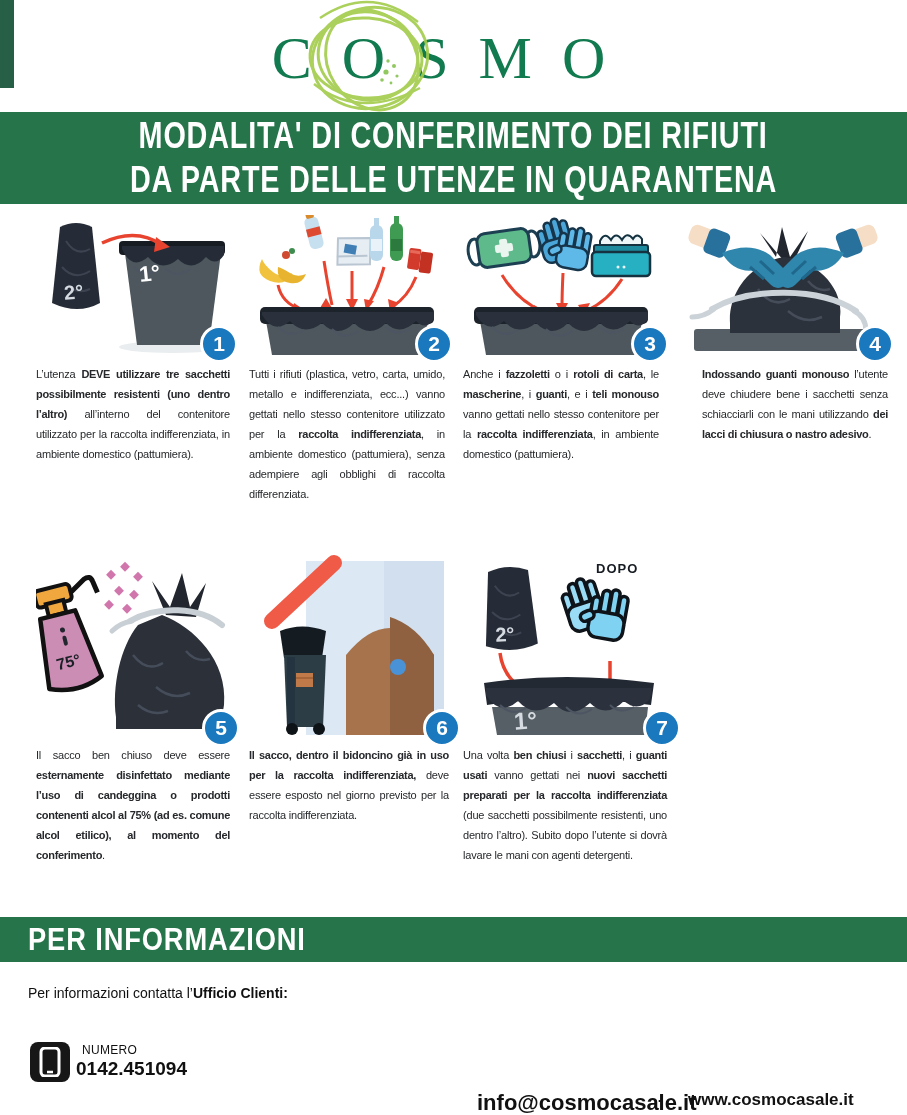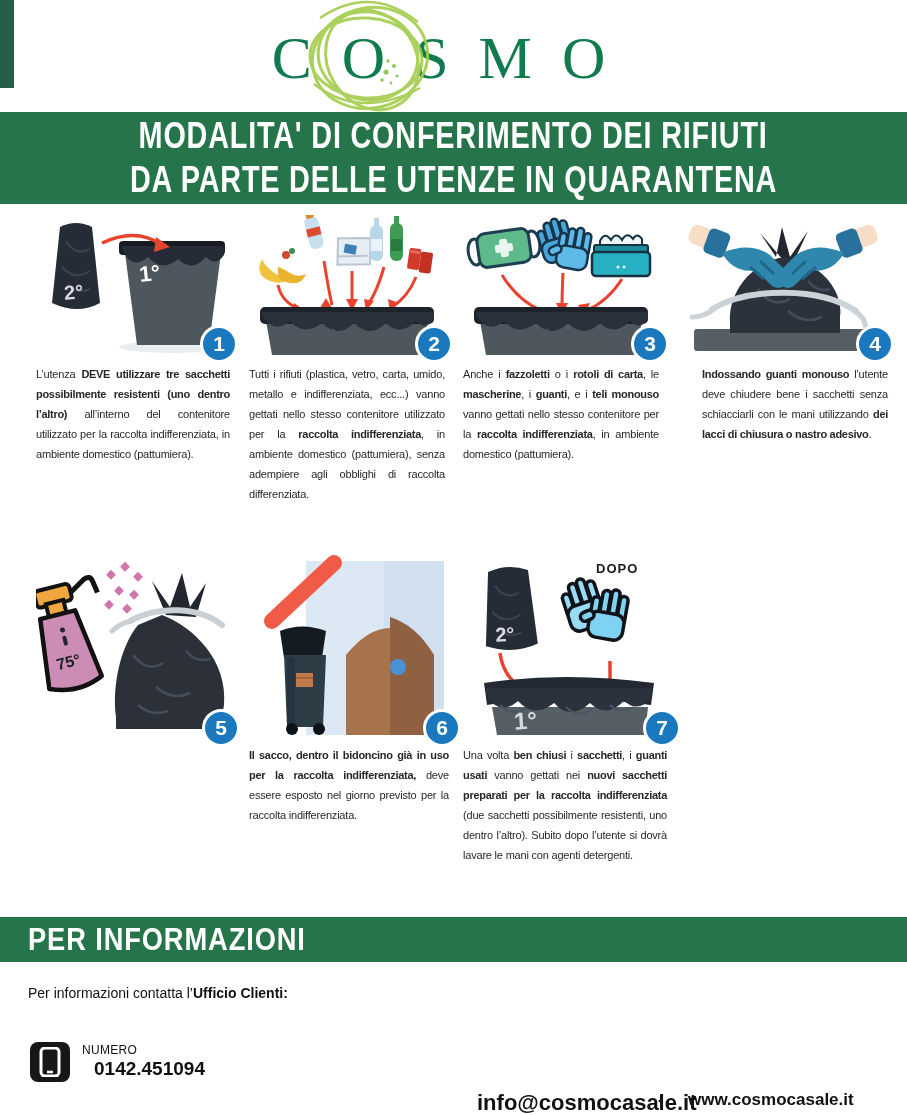--- a/index.html
+++ b/index.html
@@ -28,21 +28,21 @@
   .badge{position:absolute;width:38px;height:38px;border-radius:50%;background:#1a78be;border:3px solid #fff;
           box-sizing:border-box;display:flex;align-items:center;justify-content:center;
           color:#fff;font-size:21px;font-weight:bold;z-index:5;}
   .step-text{font-size:11px;line-height:20px;text-align:justify;letter-spacing:-0.2px;color:#26282b;}
   .step-text b{letter-spacing:-0.3px;}
   
   .contact-line{position:absolute;left:28px;top:985px;font-size:14px;color:#111;}
   .phone-icon{position:absolute;left:30px;top:1042px;width:40px;height:40px;background:#171717;border-radius:8px;
               display:flex;align-items:center;justify-content:center;}
   .phone-label{position:absolute;left:82px;top:1043px;font-size:12px;font-weight:normal;color:#111;letter-spacing:.3px;}
-  .phone-number{position:absolute;left:94px;top:1058px;font-size:19px;font-weight:bold;color:#111;}
+  .phone-number{position:absolute;left:76px;top:1058px;font-size:19px;font-weight:bold;color:#111;}
   .hours{position:absolute;left:28px;top:1090px;font-size:17px;font-weight:bold;color:#111;}
   .email{position:absolute;left:477px;top:1090px;font-size:22px;font-weight:bold;color:#111;}
   .sep{position:absolute;left:658px;top:1090px;font-size:17px;font-weight:bold;color:#111;}
   .site{position:absolute;left:688px;top:1090px;font-size:17px;color:#111;}
   .site .w{font-weight:bold;}
   .site .r{font-weight:bold;}
 </style>
 </head>
 <body>
 
@@ -266,20 +266,21 @@
           <rect x="8" y="8" width="36" height="17" rx="4" fill="#f0a73e" stroke="#111" stroke-width="4"></rect>
           <rect x="17" y="23" width="18" height="13" fill="#f0a73e" stroke="#111" stroke-width="4"></rect>
           <path d="M8,36 L44,36 L54,106 Q28,118 0,106 Z" fill="#cb8db4" stroke="#111" stroke-width="4.5" stroke-linejoin="round"></path>
           <circle cx="27" cy="52" r="2.5" fill="#22272f"></circle>
             <rect x="25" y="58" width="4" height="10" rx="2" fill="#22272f"></rect>
           <text x="13" y="90" fill="#1b2026" font-size="16" font-weight="bold">75°</text>
         </g>
       </svg>
       <div class="badge" style="right:-10px;bottom:-12px;">5</div>
     </div>
+    <div class="step-text" style="margin-top:10px;">Il sacco ben chiuso deve essere <b>esternamente disinfettato mediante l’uso di candeggina o prodotti contenenti alcol al 75% (ad es. comune alcol etilico), al momento del conferimento</b>.</div>
   </div>
 
   <div class="step" style="left:249px;top:555px;width:200px;">
     <div class="illu" style="height:180px;">
       <svg width="200" height="180" viewBox="0 0 190 180">
         <rect x="52" y="6" width="138" height="174" fill="#dde8f5"></rect>
         <rect x="130" y="6" width="60" height="174" fill="#d1dfee"></rect>
         <line x1="18" y1="66" x2="80" y2="8" stroke="#f05b47" stroke-width="16" stroke-linecap="round"></line>
         <path d="M92,180 L92,100 Q136,46 180,100 L180,180 Z" fill="#a7734c"></path>
         <path d="M136,62 Q162,70 180,100 L180,180 L136,180 Z" fill="#8f6140"></path>

